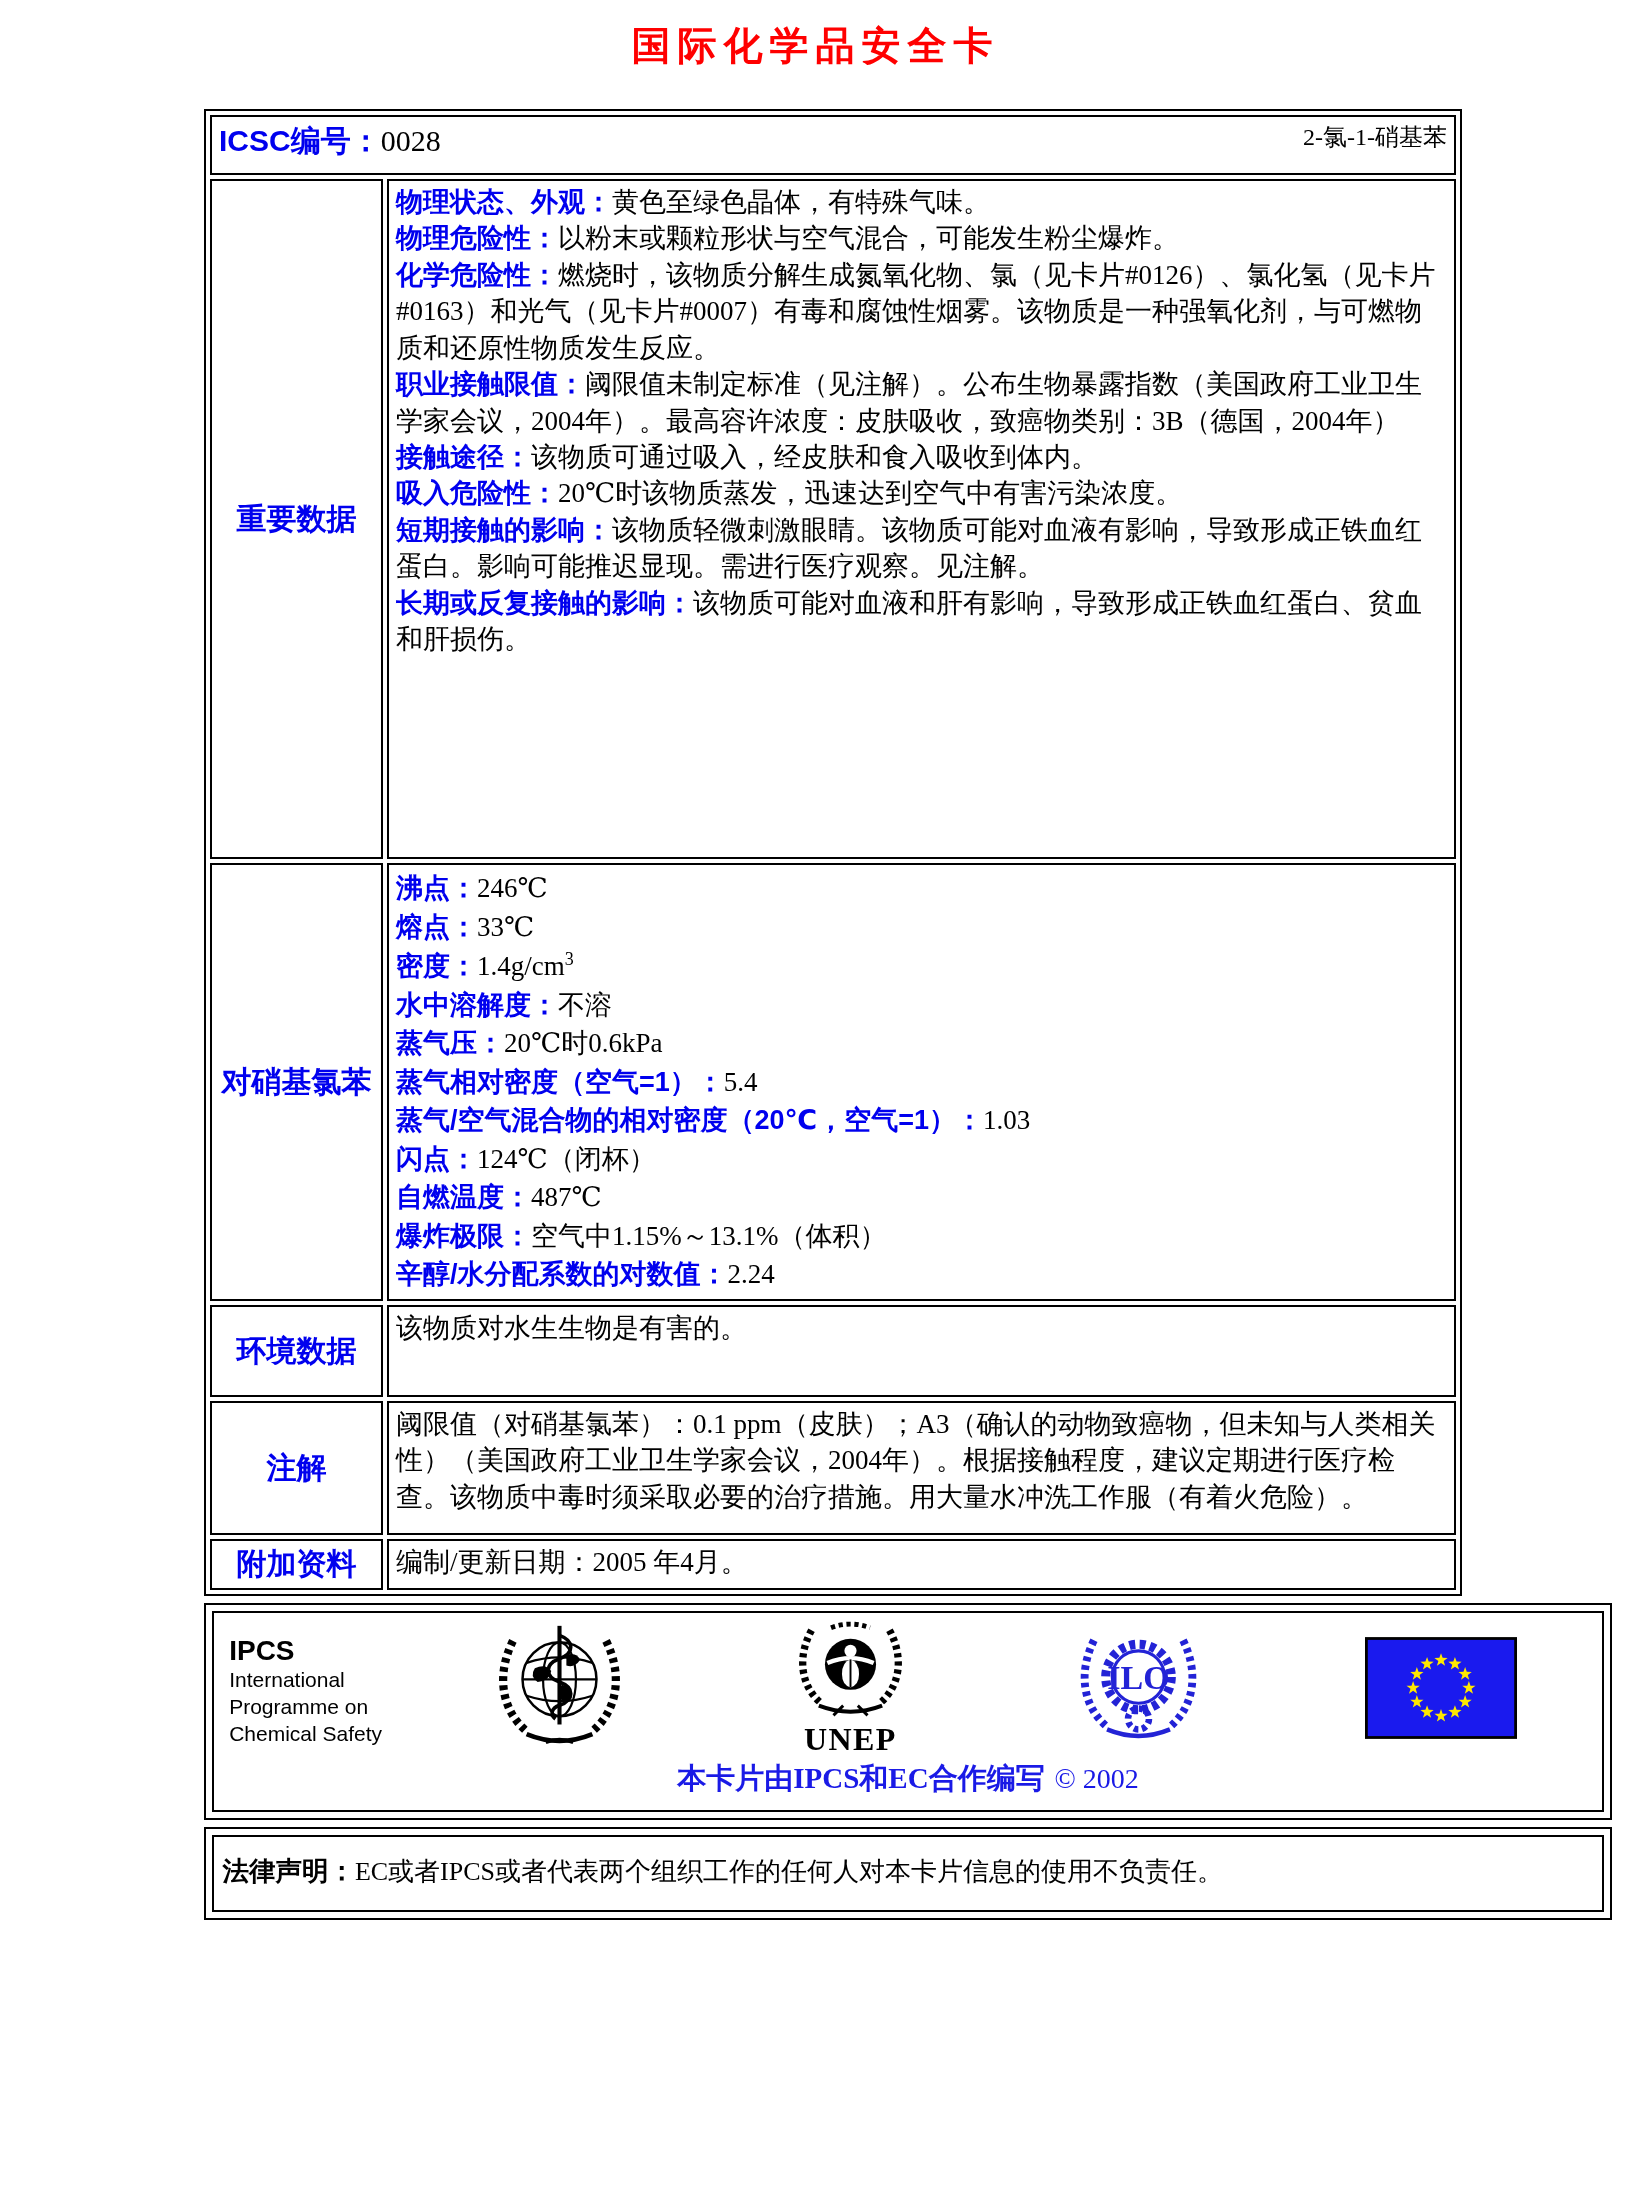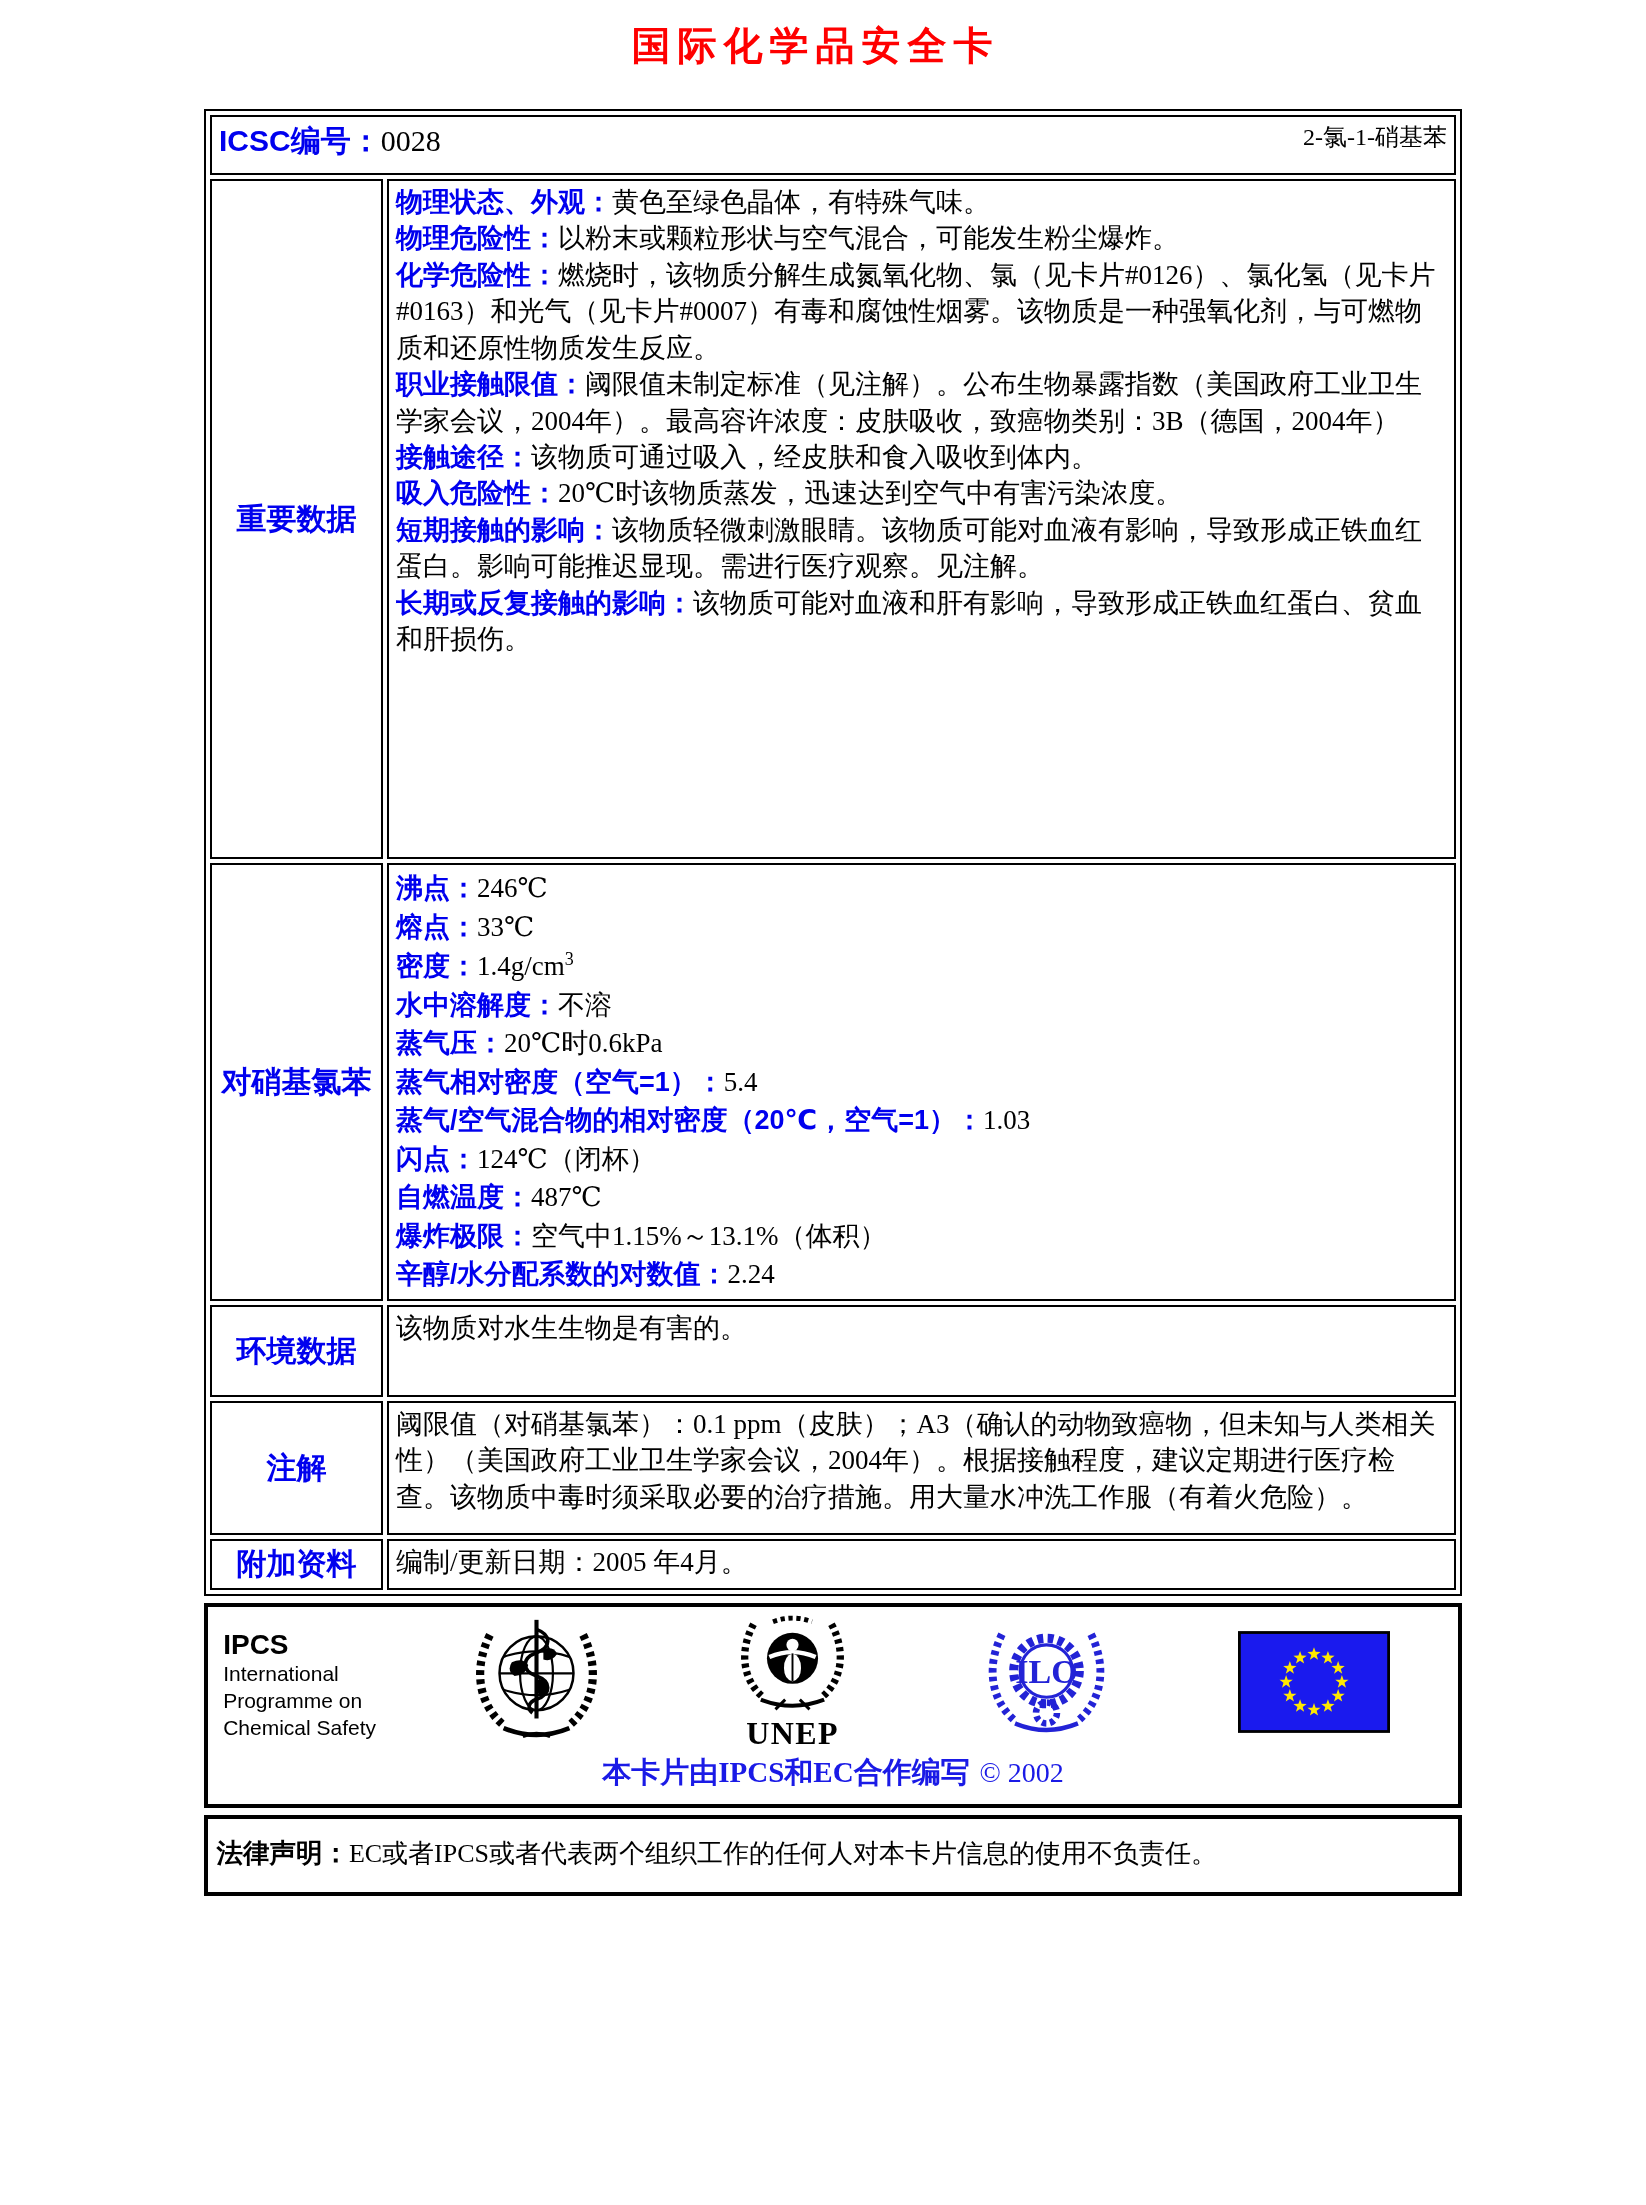--- a/index.html
+++ b/index.html
@@ -63,23 +63,23 @@
   .content-cell p{margin:0;}
   .sec-physical-properties .content-cell p{margin:2.1px 0;}
   .sec-important-data .content-cell{height:680px;}
   .sec-physical-properties .content-cell{height:413px;}
   .sec-environmental-data .content-cell{height:92px;}
   .sec-notes .content-cell{height:134px;}
   sup{font-size:18px;}
   
   .vbox{
     margin:7px 0 0 204px;
-    width:1258px;
-    border:2.1px solid #000;
-    padding:0;
+    width:1408px;
+    border:2.1px solid #000;
+    padding:6px;
     box-sizing:border-box;
     background:#fff;
   }
   .vbox-inner{
     border:2.1px solid #000;
     box-sizing:border-box;
     background:#fff;
   }
   .logo-inner{padding:5.6px 4.2px 7px 4.2px;}
   .logo-top{display:flex;align-items:flex-start;}

